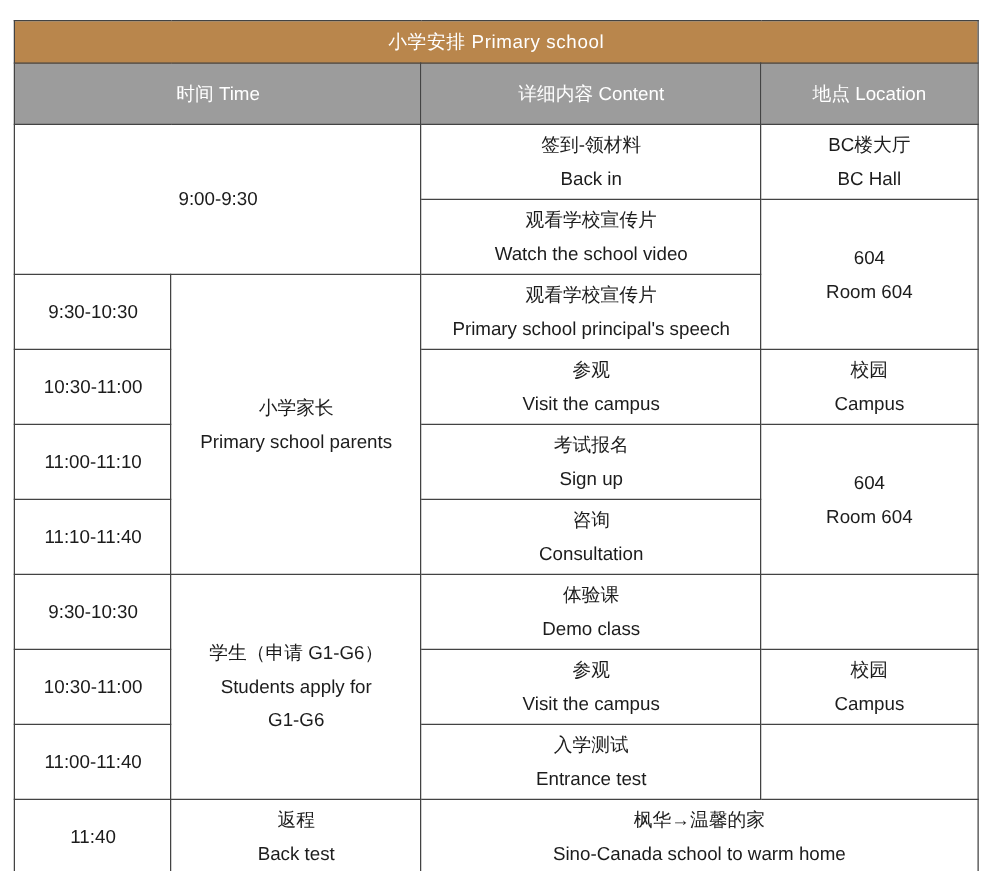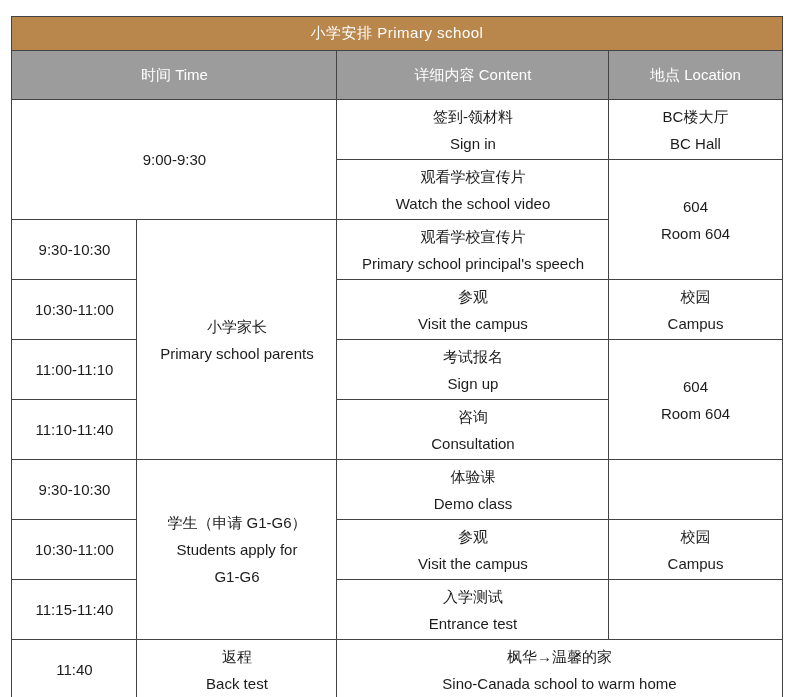--- a/index.html
+++ b/index.html
@@ -72,21 +72,21 @@
       <td class="header-cell">详细内容 Content</td>
       <td class="header-cell">地点 Location</td>
     </tr>
 
     <tr class="r">
       <td colspan="2" rowspan="2">
         <div class="single">9:00-9:30</div>
       </td>
       <td>
         <div class="cn">签到-领材料</div>
-        <div class="en">Sign in</div>
+        <div class="en">Back in</div>
       </td>
       <td>
         <div class="cn">BC楼大厅</div>
         <div class="en">BC Hall</div>
       </td>
     </tr>
 
     <tr class="r">
       <td>
         <div class="cn">观看学校宣传片</div>
@@ -176,21 +176,21 @@
         <div class="en">Visit the campus</div>
       </td>
       <td>
         <div class="cn">校园</div>
         <div class="en">Campus</div>
       </td>
     </tr>
 
     <tr class="r">
       <td>
-        <div class="single">11:15-11:40</div>
+        <div class="single">11:00-11:40</div>
       </td>
       <td>
         <div class="cn">入学测试</div>
         <div class="en">Entrance test</div>
       </td>
       <td></td>
     </tr>
 
     <tr class="r">
       <td>

